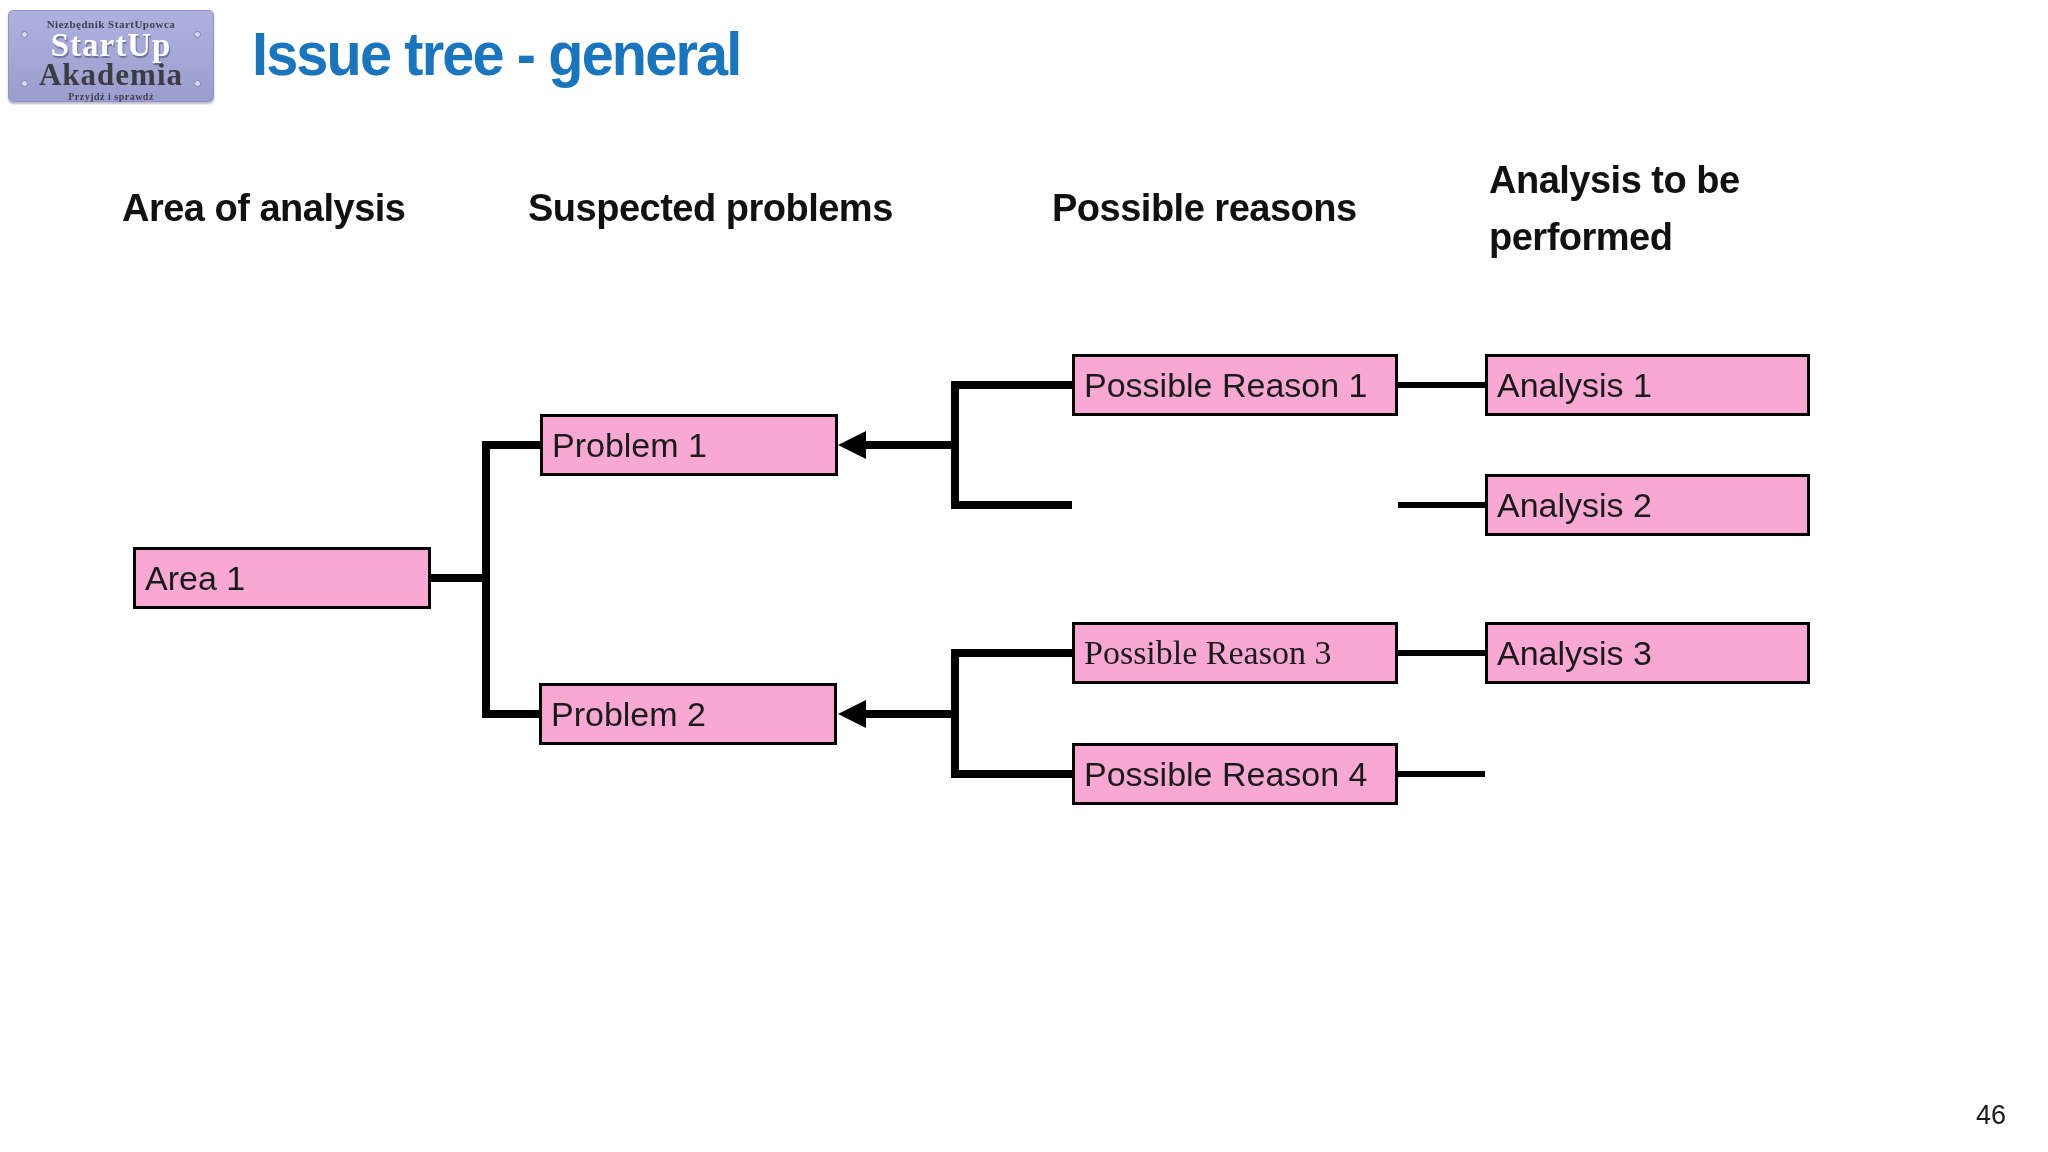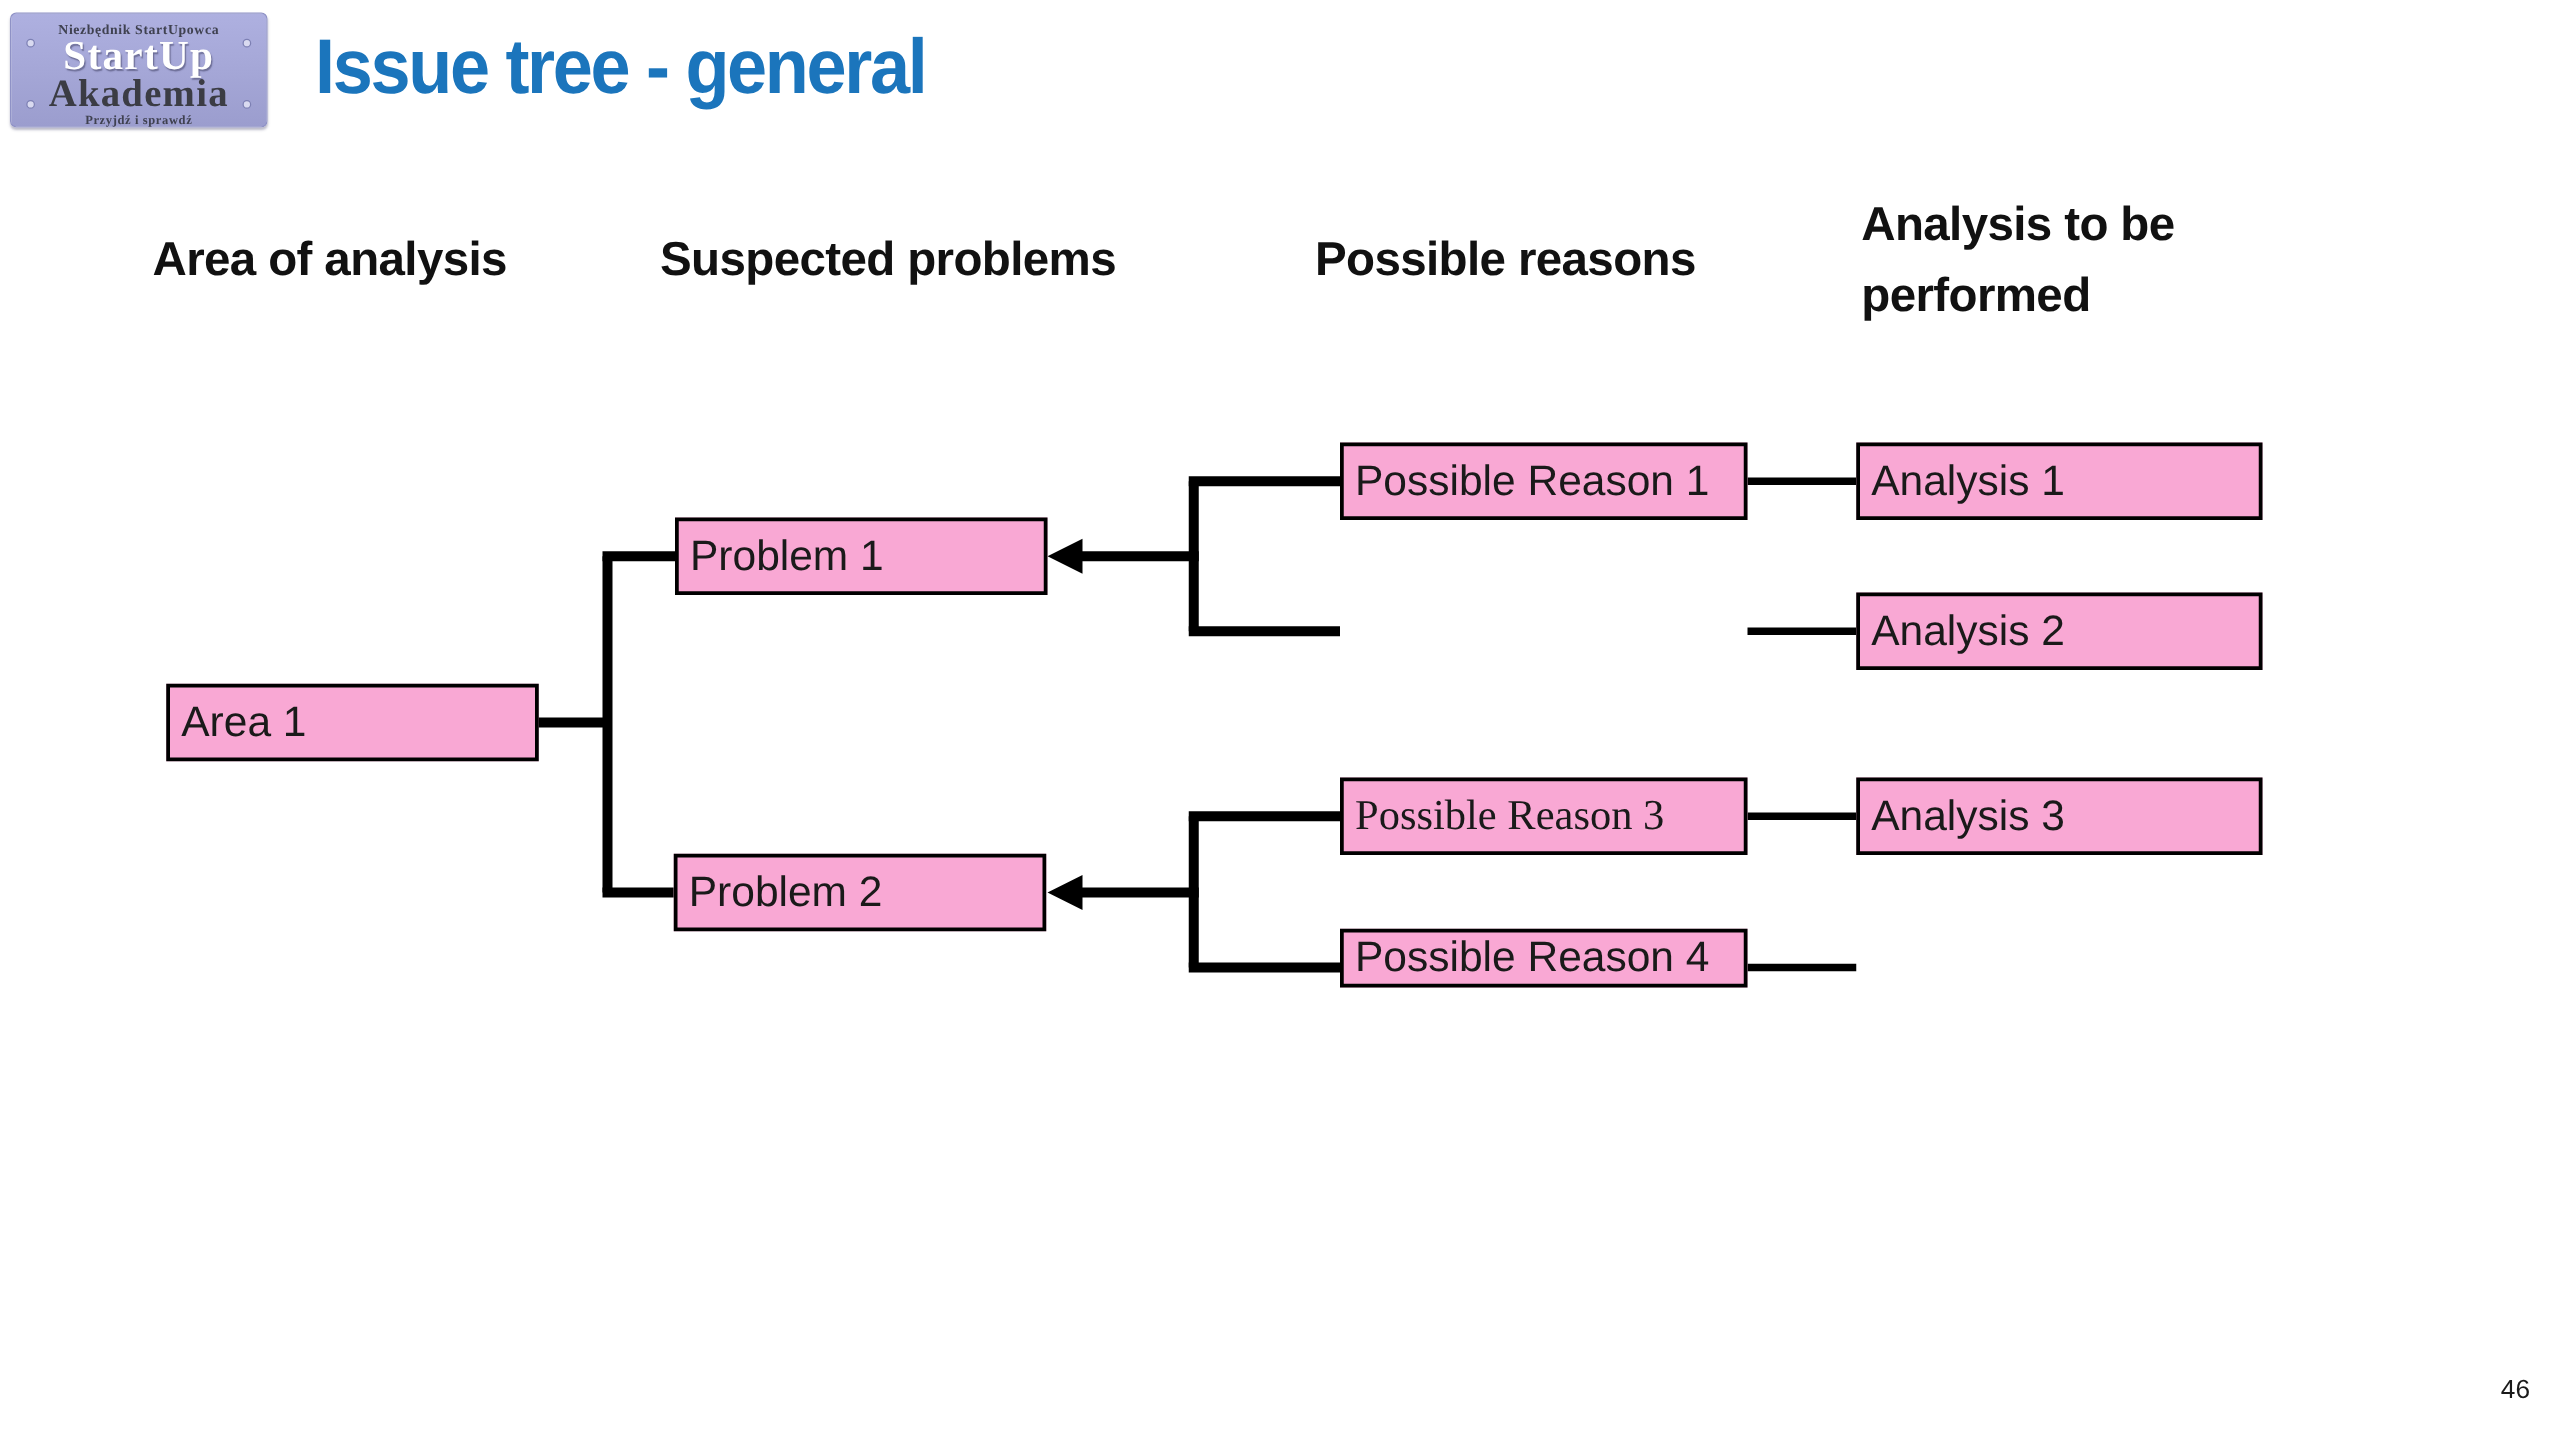--- a/index.html
+++ b/index.html
@@ -72,30 +72,30 @@
     position: absolute; background: #f9a8d4; border: 3px solid #000000;
     box-sizing: border-box; display: flex; align-items: center;
     padding-left: 9px; font-size: 34px; color: #1a1a1a; white-space: nowrap;
   }
   .box-area { left: 133px;  top: 547px; width: 298px; height: 62px; }
   .box-p1   { left: 540px;  top: 414px; width: 298px; height: 62px; }
   .box-p2   { left: 539px;  top: 683px; width: 298px; height: 62px; }
   .box-r1   { left: 1072px; top: 354px; width: 326px; height: 62px; }
   .box-r2   { left: 1072px; top: 474px; width: 326px; height: 62px; }
   .box-r3   { left: 1072px; top: 622px; width: 326px; height: 62px; font-family: Liberation Serif, serif; }
-  .box-r4   { left: 1072px; top: 743px; width: 326px; height: 47px; }
+  .box-r4   { left: 1072px; top: 743px; width: 326px; height: 62px; }
   .box-a1   { left: 1485px; top: 354px; width: 325px; height: 62px; }
   .box-a2   { left: 1485px; top: 474px; width: 325px; height: 62px; }
   .box-a3   { left: 1485px; top: 622px; width: 325px; height: 62px; }
   .box-a4   { left: 1485px; top: 743px; width: 325px; height: 62px; }
 
   
   .page-number {
-    position: absolute; right: 24px; top: 1100px;
-    font-size: 21px; color: #1a1a1a;
+    position: absolute; right: 42px; top: 1100px;
+    font-size: 27px; color: #1a1a1a;
   }
 </style>
 </head>
 <body>
 
 <div class="canvas">
 
   <div class="logo-plate">
     <span class="screw tl"></span>
     <span class="screw tr"></span>

